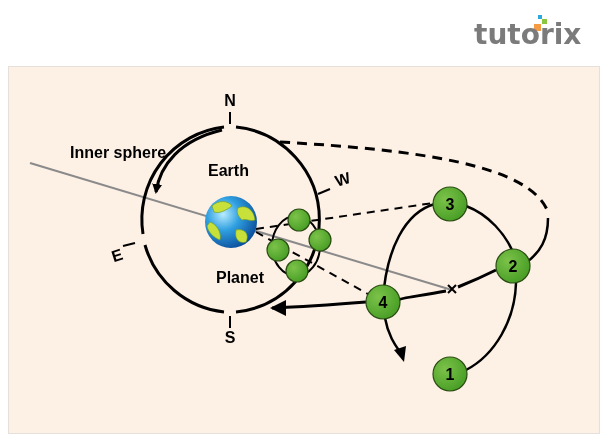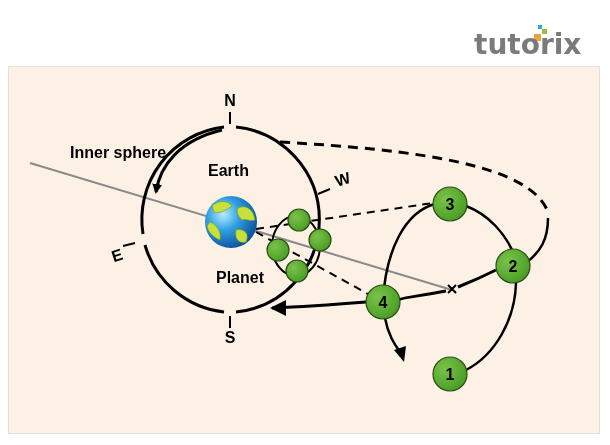--- a/index.html
+++ b/index.html
@@ -1,18 +1,18 @@
 <!DOCTYPE html>
 <html><head>
   <meta charset="utf-8">
   <style>
     html, body { margin: 0; padding: 0; background: #ffffff; }
     body { width: 610px; height: 445px; position: relative; overflow: hidden;
            font-family: "Liberation Sans", sans-serif; }
-    .logo { position: absolute; left: 474px; top: 24px; width: 130px; height: 40px; }
+    .logo { position: absolute; left: 474px; top: 14px; width: 130px; height: 40px; }
     .logo-text { position: absolute; left: 0; top: 4px; font-family: "DejaVu Sans", sans-serif;
                  font-weight: bold; font-size: 28px; color: #7b7b7b; letter-spacing: 0px; }
     .panel { position: absolute; left: 8px; top: 66px; width: 590px; height: 366px;
              background: #fdf0e5; border: 1px solid #e5e0dc; }
     svg.diagram { position: absolute; left: 0; top: 0; }
     .lbl { font-family: "Liberation Sans", sans-serif; font-weight: bold; fill: #000; }
   </style>
 </head>
 <body>
 

